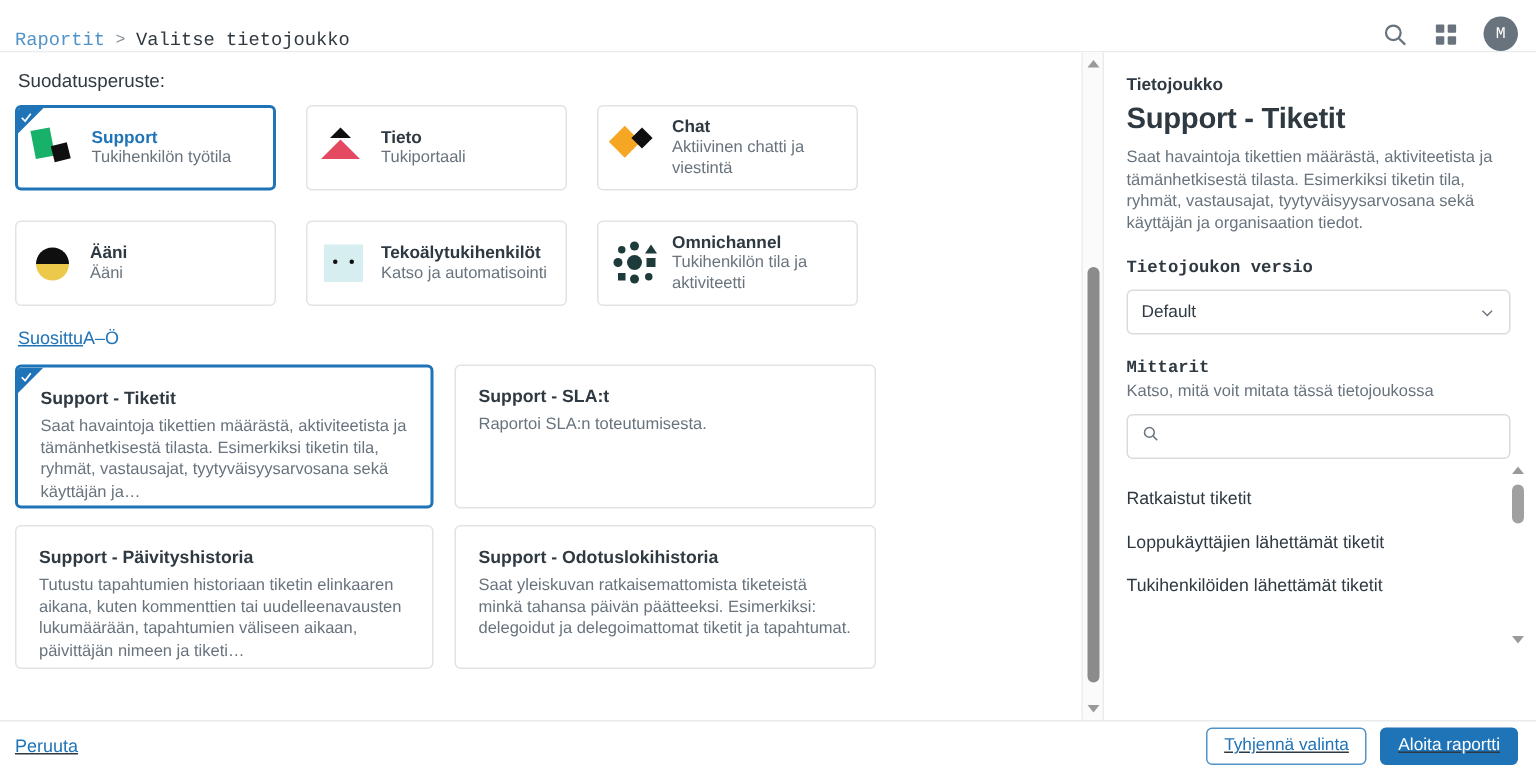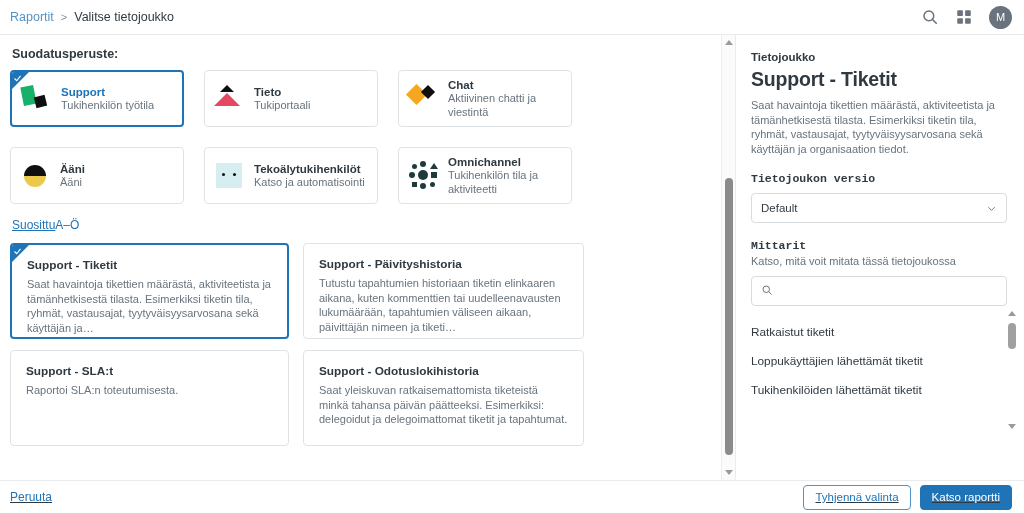--- a/index.html
+++ b/index.html
@@ -10,24 +10,25 @@
     background:#ffffff;
     color:#2f3941;
     overflow:hidden;
     position:relative;
   }
 
   
   .topbar{
     height:35px; width:1024px;
     border-bottom:1px solid #e9ebed;
-    display:flex; align-items:center;
+    display:flex; align-items:flex-end;
     padding:0 12px 0 10px;
     background:#fff;
     position:relative;
+    font-family:Liberation Mono, monospace;
   }
   .crumbs{ display:flex; align-items:center; gap:7px; font-size:12.5px; }
   .crumb-link{ color:#5293c7; cursor:pointer; }
   .crumb-sep{ color:#87929d; font-size:11px; }
   .crumb-cur{ color:#2f3941; }
   .topbar-right{ margin-left:auto; display:flex; align-items:center; gap:16px; }
   .ic{ width:18px;height:18px; display:block; color:#68737d; cursor:pointer;}
   .avatar{
     width:23px;height:23px;border-radius:50%;
     background:#68737d; color:#fff;
@@ -37,21 +38,21 @@
 
   
   .body-wrap{ display:flex; height:445px; width:1024px; }
   .main{
     width:735px; height:445px; position:relative;
     overflow:hidden; background:#fff;
   }
   .main-inner{ padding:12px 18px 0 10px; }
 
   .sect-label{
-    font-size:12.5px; font-weight:bold; color:#2f3941;
+    font-size:12.5px; font-weight:normal; color:#2f3941;
     margin:0 0 9px 2px;
   }
 
   
   .ws-grid{
     display:grid;
     grid-template-columns:174px 174px 174px;
     column-gap:62px; row-gap:10px;
     margin-bottom:4px;
     gap:20px;
@@ -312,27 +313,27 @@
           <div class="corner">
             <svg viewBox="0 0 24 24" fill="none" stroke="currentColor" stroke-width="3">
                 <path d="M4 12 l6 6 L20 5"></path>
               </svg>
           </div>
           <div class="ds-title">Support - Tiketit</div>
           <div class="ds-desc">Saat havaintoja tikettien määrästä, aktiviteetista ja tämänhetkisestä tilasta. Esimerkiksi tiketin tila, ryhmät, vastausajat, tyytyväisyysarvosana sekä käyttäjän ja…</div>
         </div>
 
         <div class="ds-card">
+          <div class="ds-title">Support - SLA:t</div>
+          <div class="ds-desc">Raportoi SLA:n toteutumisesta.</div>
+        </div>
+
+        <div class="ds-card">
           <div class="ds-title">Support - Päivityshistoria</div>
           <div class="ds-desc">Tutustu tapahtumien historiaan tiketin elinkaaren aikana, kuten kommenttien tai uudelleenavausten lukumäärään, tapahtumien väliseen aikaan, päivittäjän nimeen ja tiketi…</div>
-        </div>
-
-        <div class="ds-card">
-          <div class="ds-title">Support - SLA:t</div>
-          <div class="ds-desc">Raportoi SLA:n toteutumisesta.</div>
         </div>
 
         <div class="ds-card">
           <div class="ds-title">Support - Odotuslokihistoria</div>
           <div class="ds-desc">Saat yleiskuvan ratkaisemattomista tiketeistä minkä tahansa päivän päätteeksi. Esimerkiksi: delegoidut ja delegoimattomat tiketit ja tapahtumat.</div>
         </div>
 
       </div>
     </div>
 
@@ -382,15 +383,15 @@
         <span class="sb-arrow sb-dn" style="bottom:0;"></span>
       </div>
     </div>
   </div>
 </div>
 
 <div class="footer">
   <span class="cancel">Peruuta</span>
   <div class="f-right">
     <button class="btn btn-sec">Tyhjennä valinta</button>
-    <button class="btn btn-pri">Katso raportti</button>
+    <button class="btn btn-pri">Aloita raportti</button>
   </div>
 </div>
 
 </body></html>

